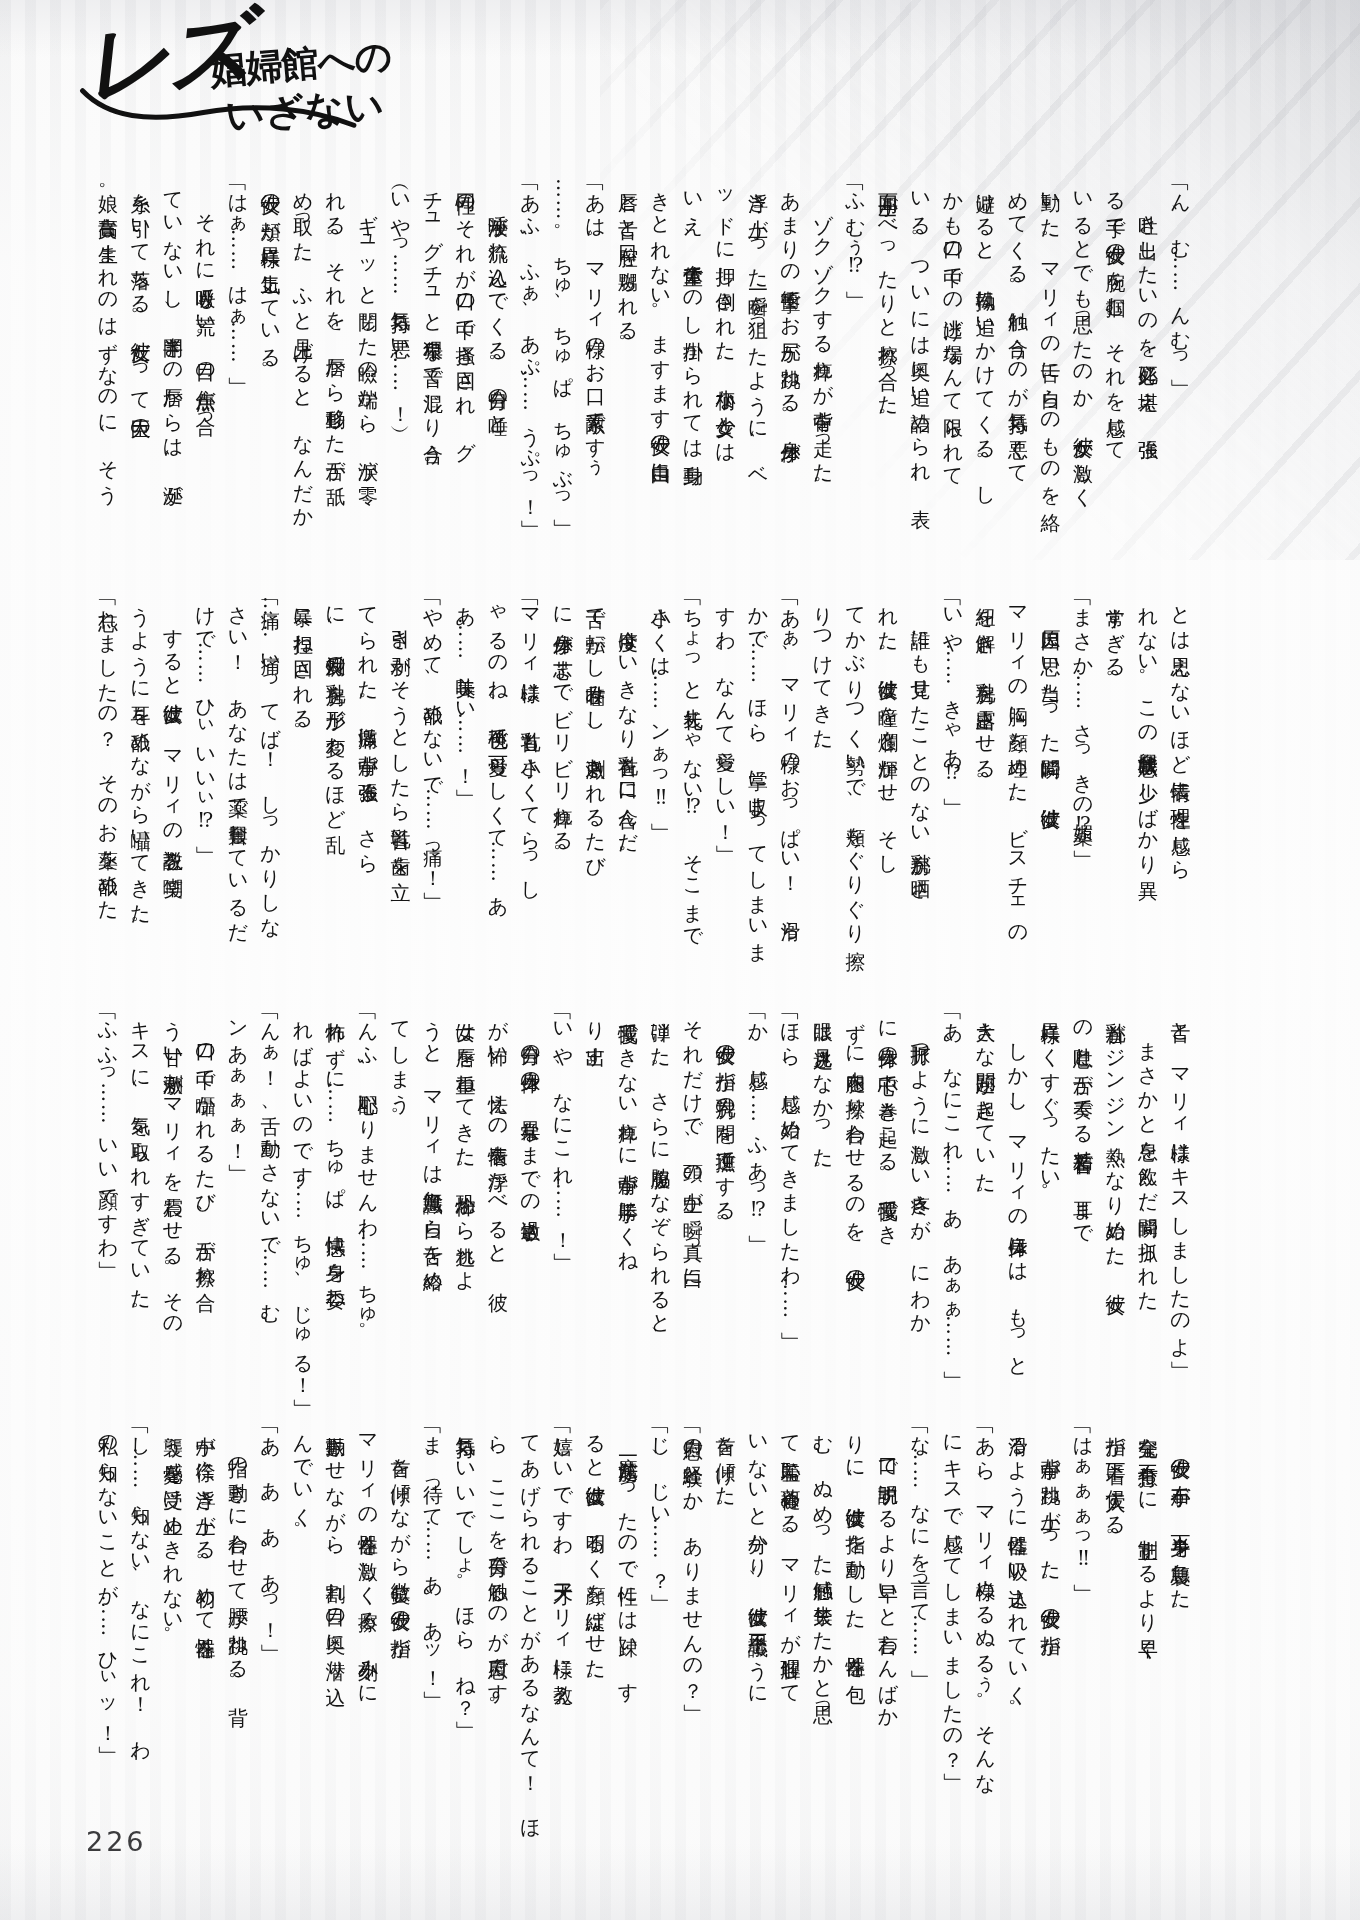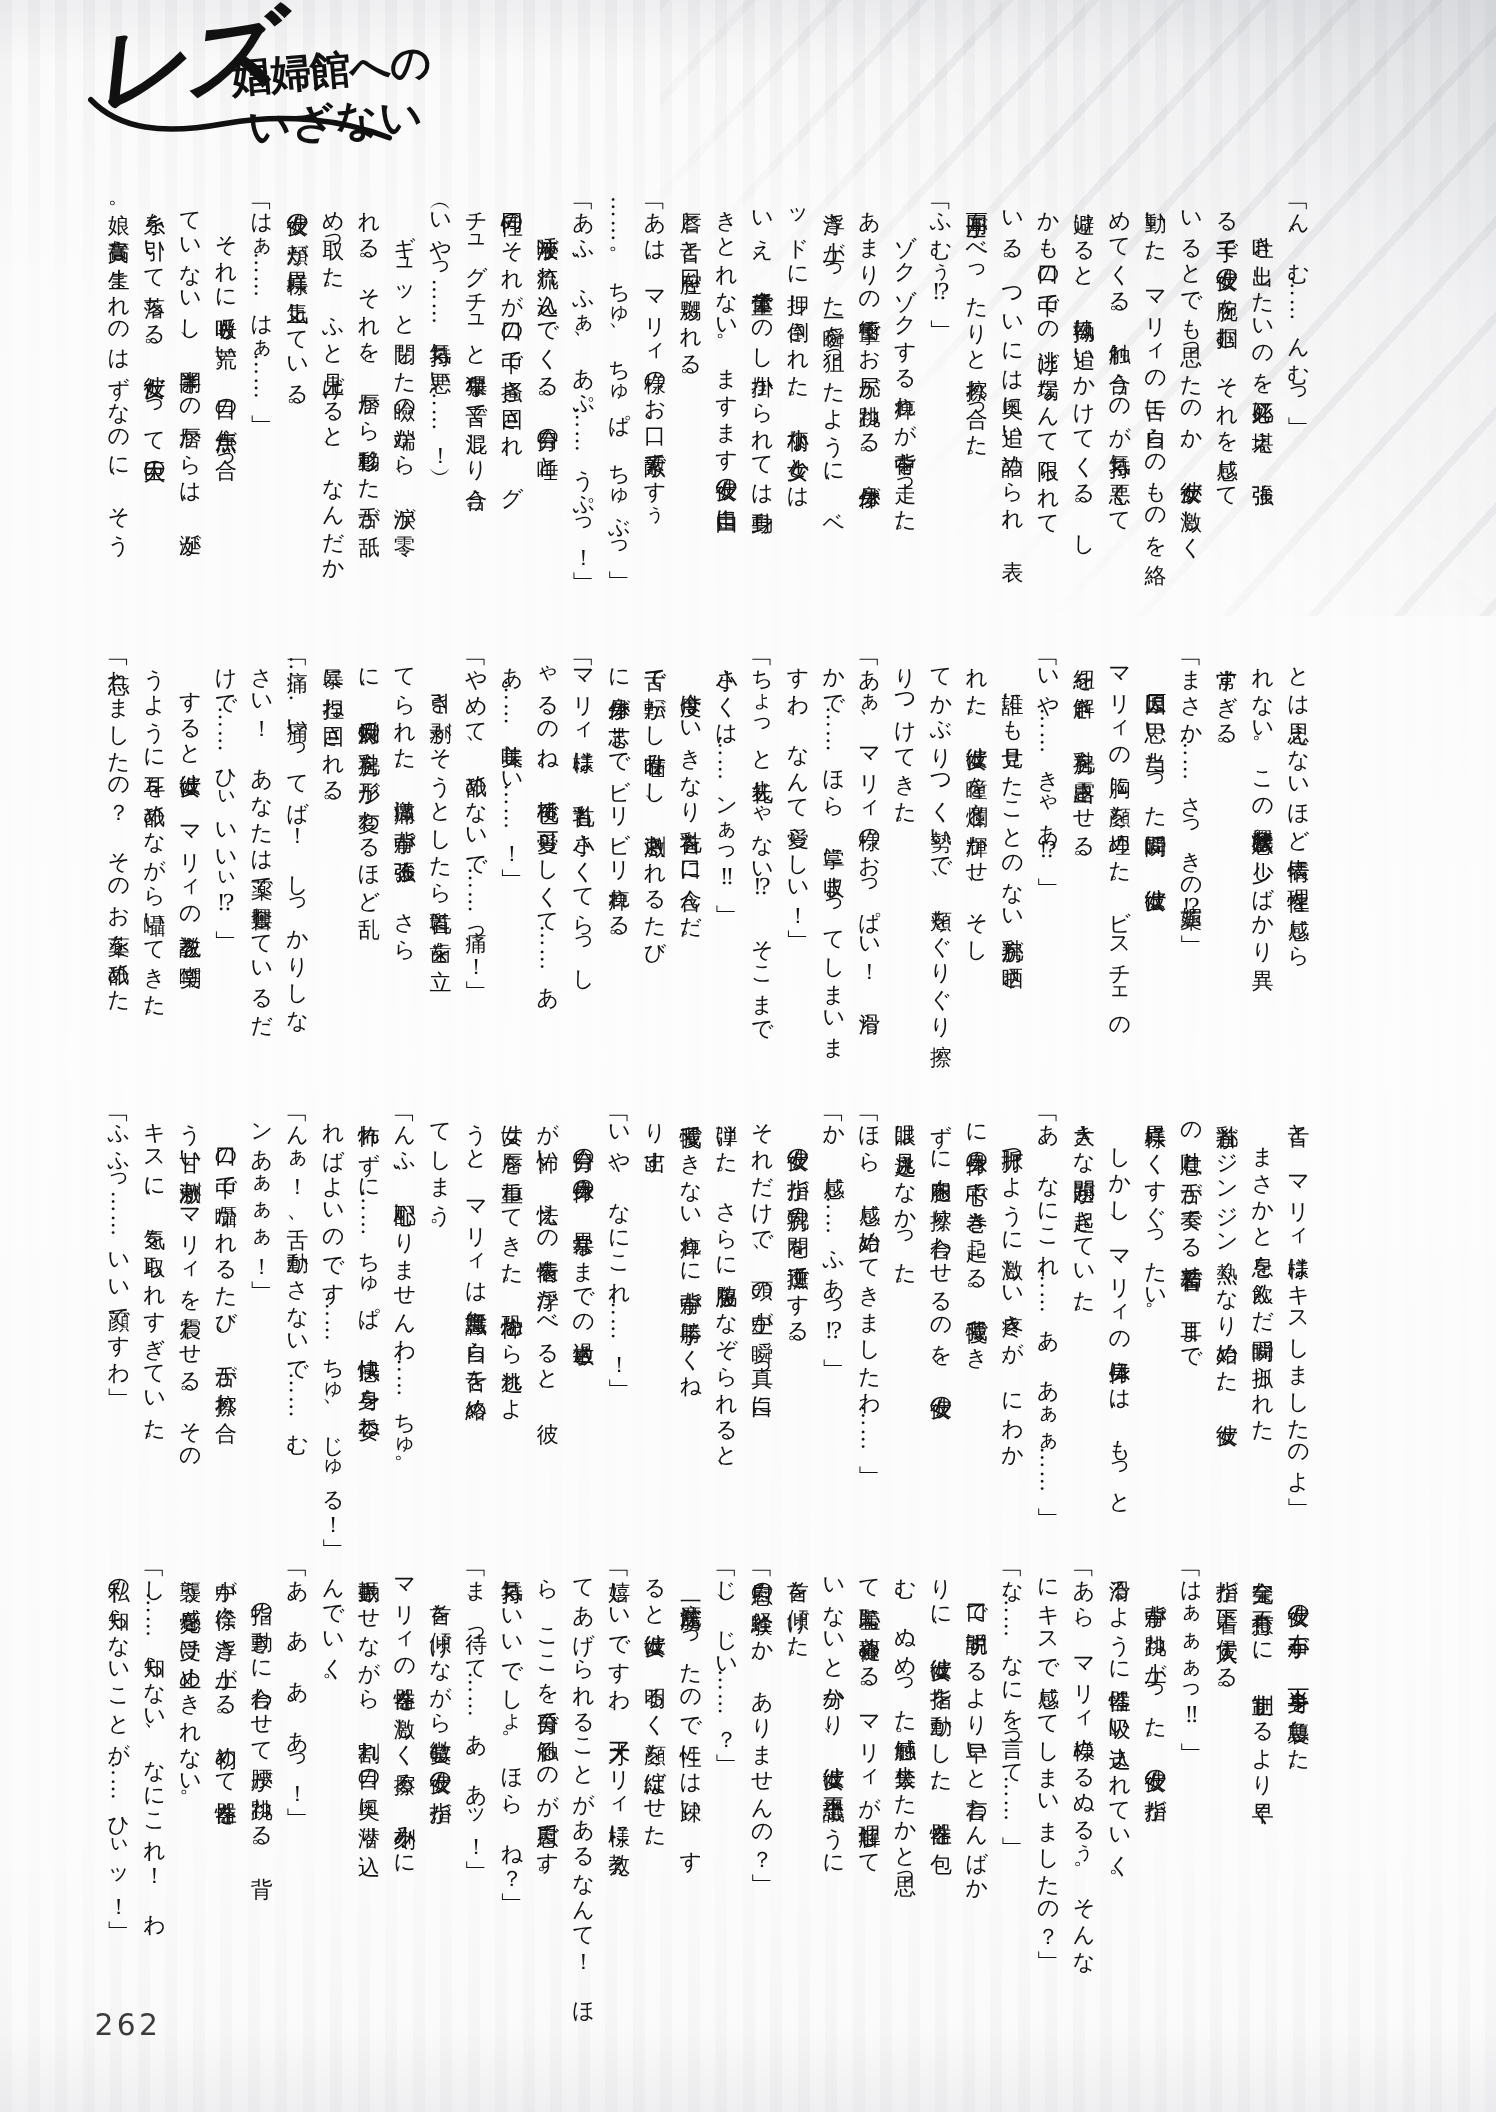--- a/index.html
+++ b/index.html
@@ -230,13 +230,13 @@
     <div class="tcol">振動させながら、割れ目の奥に潜り込</div>
     <div class="tcol">んでいく。</div>
     <div class="tcol">「あ、あ、あ、あっ！」</div>
     <div class="tcol">　指の動きに合わせて腰が跳ねる。背</div>
     <div class="tcol">中が徐々に浮き上がる。初めて性器を</div>
     <div class="tcol">襲う感覚を受け止めきれない。</div>
     <div class="tcol">「し……知らない、なにこれ！　わ、</div>
     <div class="tcol">私の知らないことが……ひぃッ！」</div>
   </div>
 
-<div class="page-number">262</div>
+<div class="page-number">226</div>
 
 </body></html>

